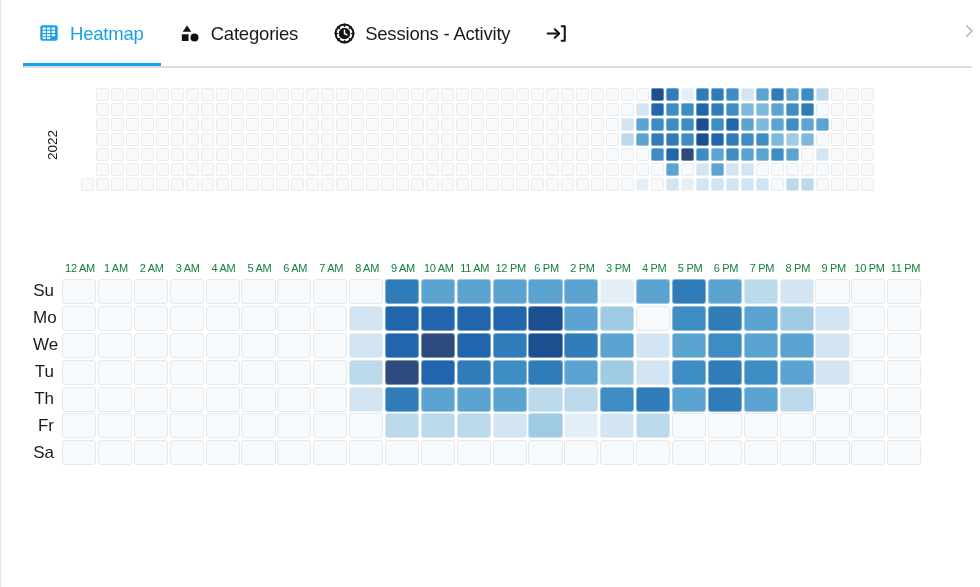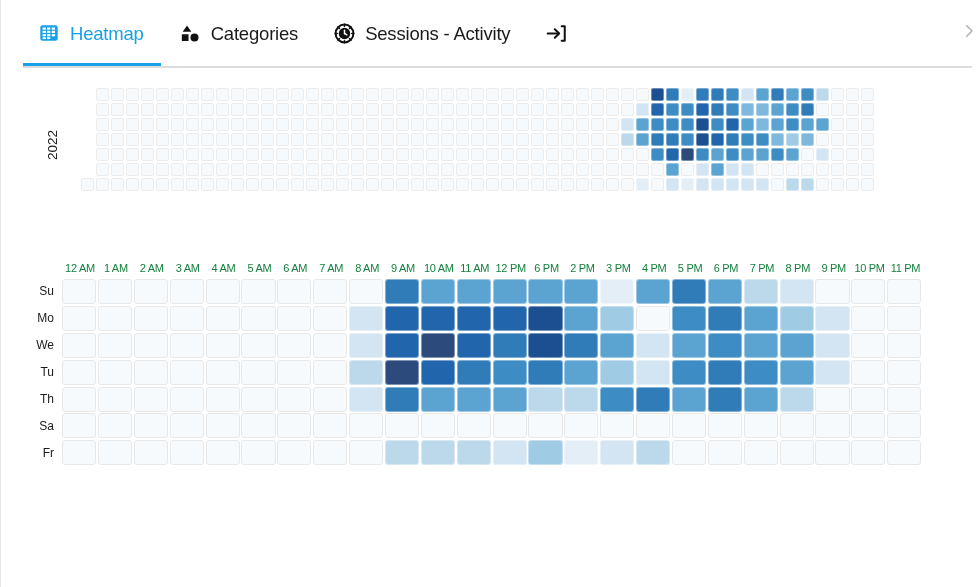--- a/index.html
+++ b/index.html
@@ -140,21 +140,21 @@
     color: #15803d;
     white-space: nowrap;
     letter-spacing: -0.3px;
   }
   .hour-rows { margin-top: 4px; }
   .hour-row { display: flex; align-items: center; height: 26.9px; }
   .hour-row-label {
     width: 29px;
     text-align: right;
     padding-right: 8px;
-    font-size: 12px;
+    font-size: 17px;
     color: #1b1b1b;
     flex: 0 0 29px;
   }
   .hcell {
     width: 34.2px;
     height: 25px;
     margin-right: 1.7px;
     border: 1px solid #e8e8e8;
     border-radius: 3px;
     background: #f7fafd;
@@ -778,65 +778,65 @@
           <div class="hcell filled" style="background: rgb(47, 124, 184);"></div>
           <div class="hcell filled" style="background: rgb(91, 163, 208);"></div>
           <div class="hcell filled" style="background: rgb(47, 124, 184);"></div>
           <div class="hcell filled" style="background: rgb(91, 163, 208);"></div>
           <div class="hcell filled" style="background: rgb(188, 217, 236);"></div>
           <div class="hcell" style="background: rgb(247, 250, 253);"></div>
           <div class="hcell" style="background: rgb(247, 250, 253);"></div>
           <div class="hcell" style="background: rgb(247, 250, 253);"></div>
         </div>
         <div class="hour-row">
-          <div class="hour-row-label">Sa</div>
-          <div class="hcell" style="background: rgb(247, 250, 253);"></div>
-          <div class="hcell" style="background: rgb(247, 250, 253);"></div>
-          <div class="hcell" style="background: rgb(247, 250, 253);"></div>
-          <div class="hcell" style="background: rgb(247, 250, 253);"></div>
-          <div class="hcell" style="background: rgb(247, 250, 253);"></div>
-          <div class="hcell" style="background: rgb(247, 250, 253);"></div>
-          <div class="hcell" style="background: rgb(247, 250, 253);"></div>
-          <div class="hcell" style="background: rgb(247, 250, 253);"></div>
-          <div class="hcell" style="background: rgb(247, 250, 253);"></div>
-          <div class="hcell" style="background: rgb(247, 250, 253);"></div>
-          <div class="hcell" style="background: rgb(247, 250, 253);"></div>
-          <div class="hcell" style="background: rgb(247, 250, 253);"></div>
-          <div class="hcell" style="background: rgb(247, 250, 253);"></div>
-          <div class="hcell" style="background: rgb(247, 250, 253);"></div>
-          <div class="hcell" style="background: rgb(247, 250, 253);"></div>
-          <div class="hcell" style="background: rgb(247, 250, 253);"></div>
-          <div class="hcell" style="background: rgb(247, 250, 253);"></div>
-          <div class="hcell" style="background: rgb(247, 250, 253);"></div>
-          <div class="hcell" style="background: rgb(247, 250, 253);"></div>
-          <div class="hcell" style="background: rgb(247, 250, 253);"></div>
-          <div class="hcell" style="background: rgb(247, 250, 253);"></div>
-          <div class="hcell" style="background: rgb(247, 250, 253);"></div>
-          <div class="hcell" style="background: rgb(247, 250, 253);"></div>
-          <div class="hcell" style="background: rgb(247, 250, 253);"></div>
-        </div>
-        <div class="hour-row">
           <div class="hour-row-label">Fr</div>
           <div class="hcell" style="background: rgb(247, 250, 253);"></div>
           <div class="hcell" style="background: rgb(247, 250, 253);"></div>
           <div class="hcell" style="background: rgb(247, 250, 253);"></div>
           <div class="hcell" style="background: rgb(247, 250, 253);"></div>
           <div class="hcell" style="background: rgb(247, 250, 253);"></div>
           <div class="hcell" style="background: rgb(247, 250, 253);"></div>
           <div class="hcell" style="background: rgb(247, 250, 253);"></div>
           <div class="hcell" style="background: rgb(247, 250, 253);"></div>
           <div class="hcell" style="background: rgb(247, 250, 253);"></div>
           <div class="hcell filled" style="background: rgb(188, 217, 236);"></div>
           <div class="hcell filled" style="background: rgb(188, 217, 236);"></div>
           <div class="hcell filled" style="background: rgb(188, 217, 236);"></div>
           <div class="hcell filled" style="background: rgb(211, 228, 242);"></div>
           <div class="hcell filled" style="background: rgb(160, 203, 228);"></div>
           <div class="hcell filled" style="background: rgb(228, 238, 247);"></div>
           <div class="hcell filled" style="background: rgb(211, 228, 242);"></div>
           <div class="hcell filled" style="background: rgb(188, 217, 236);"></div>
+          <div class="hcell" style="background: rgb(247, 250, 253);"></div>
+          <div class="hcell" style="background: rgb(247, 250, 253);"></div>
+          <div class="hcell" style="background: rgb(247, 250, 253);"></div>
+          <div class="hcell" style="background: rgb(247, 250, 253);"></div>
+          <div class="hcell" style="background: rgb(247, 250, 253);"></div>
+          <div class="hcell" style="background: rgb(247, 250, 253);"></div>
+          <div class="hcell" style="background: rgb(247, 250, 253);"></div>
+        </div>
+        <div class="hour-row">
+          <div class="hour-row-label">Sa</div>
+          <div class="hcell" style="background: rgb(247, 250, 253);"></div>
+          <div class="hcell" style="background: rgb(247, 250, 253);"></div>
+          <div class="hcell" style="background: rgb(247, 250, 253);"></div>
+          <div class="hcell" style="background: rgb(247, 250, 253);"></div>
+          <div class="hcell" style="background: rgb(247, 250, 253);"></div>
+          <div class="hcell" style="background: rgb(247, 250, 253);"></div>
+          <div class="hcell" style="background: rgb(247, 250, 253);"></div>
+          <div class="hcell" style="background: rgb(247, 250, 253);"></div>
+          <div class="hcell" style="background: rgb(247, 250, 253);"></div>
+          <div class="hcell" style="background: rgb(247, 250, 253);"></div>
+          <div class="hcell" style="background: rgb(247, 250, 253);"></div>
+          <div class="hcell" style="background: rgb(247, 250, 253);"></div>
+          <div class="hcell" style="background: rgb(247, 250, 253);"></div>
+          <div class="hcell" style="background: rgb(247, 250, 253);"></div>
+          <div class="hcell" style="background: rgb(247, 250, 253);"></div>
+          <div class="hcell" style="background: rgb(247, 250, 253);"></div>
+          <div class="hcell" style="background: rgb(247, 250, 253);"></div>
           <div class="hcell" style="background: rgb(247, 250, 253);"></div>
           <div class="hcell" style="background: rgb(247, 250, 253);"></div>
           <div class="hcell" style="background: rgb(247, 250, 253);"></div>
           <div class="hcell" style="background: rgb(247, 250, 253);"></div>
           <div class="hcell" style="background: rgb(247, 250, 253);"></div>
           <div class="hcell" style="background: rgb(247, 250, 253);"></div>
           <div class="hcell" style="background: rgb(247, 250, 253);"></div>
         </div>
       </div>
   </div>

